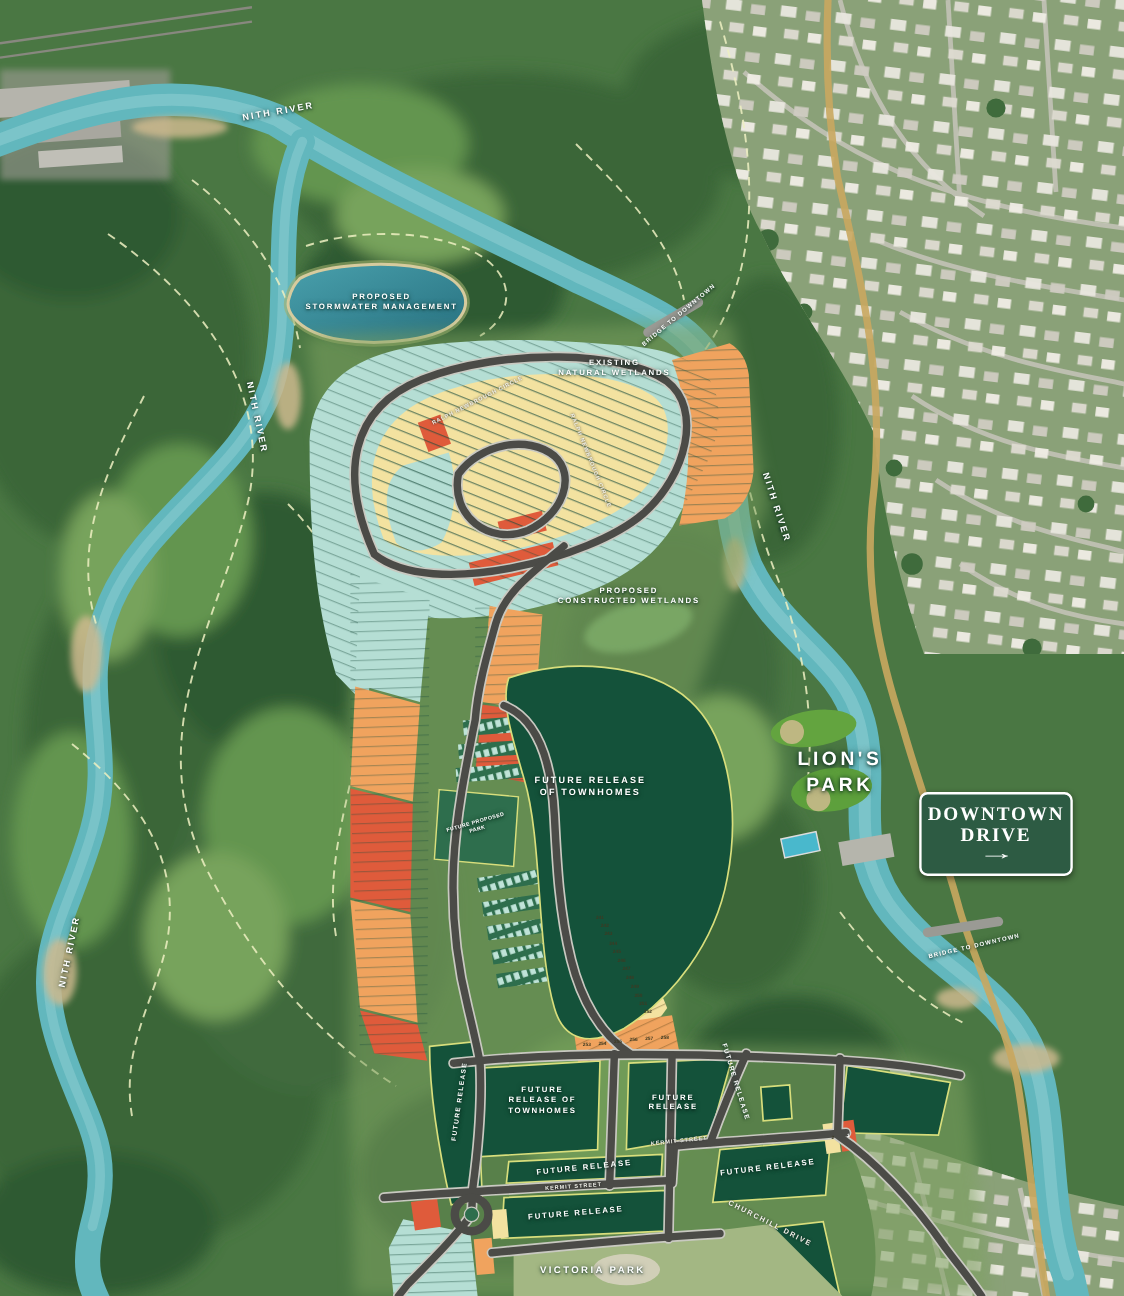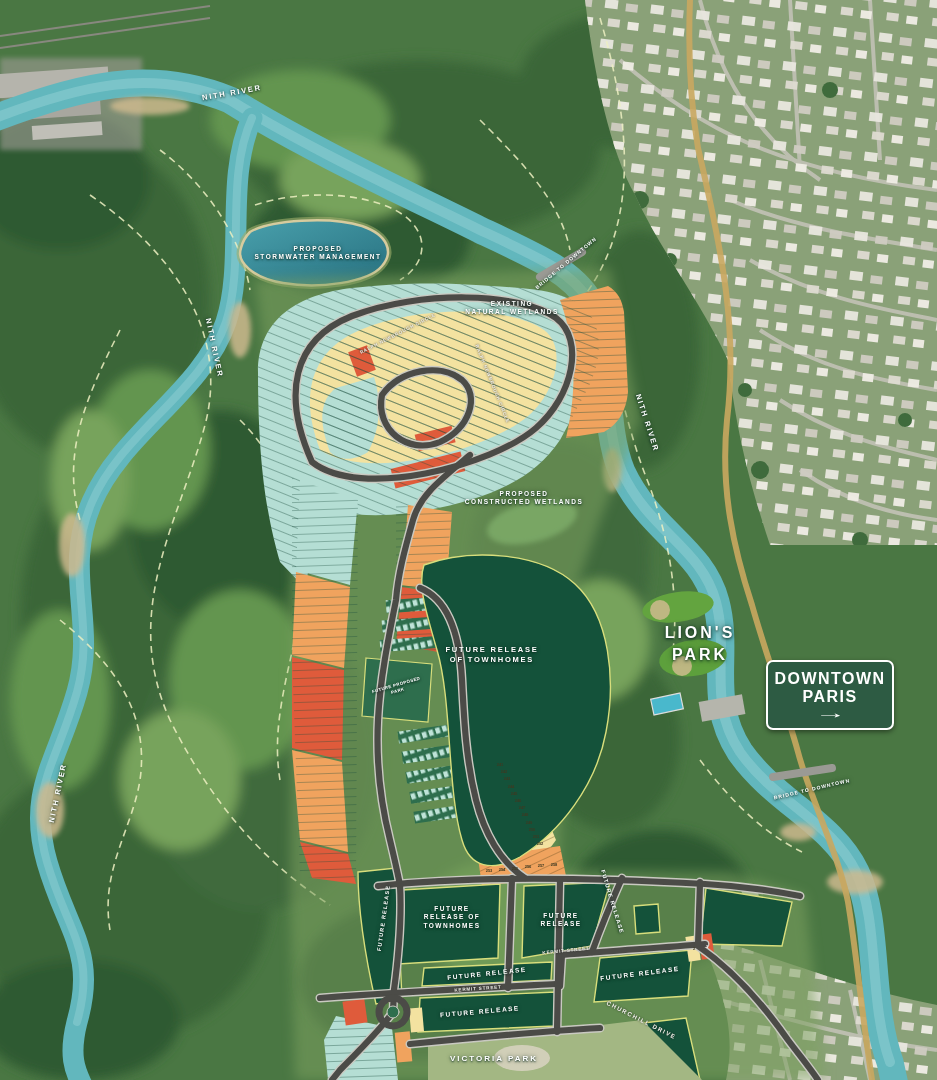--- a/index.html
+++ b/index.html
@@ -18,21 +18,21 @@
           text-shadow:0 0 2px rgba(20,20,20,.9);}
   .tiny{font-size:4.4px;letter-spacing:.4px;}
   .lions{font-size:16px;letter-spacing:3px;line-height:1.35;
          text-shadow:0 1px 3px rgba(8,40,28,.95),0 0 6px rgba(8,40,28,.7);text-align:center;}
   .lotnum{position:absolute;font-size:4px;font-weight:700;color:#3d3a23;
           transform:translate(-50%,-50%);letter-spacing:0;}
   .lotnum.onred{color:#fff;}
   #sign{position:absolute;left:766px;top:660px;width:124px;height:66px;
         background:#2d5b43;border:2.5px solid #fff;border-radius:7px;
         box-shadow:0 2px 5px rgba(0,0,0,.45);display:flex;flex-direction:column;
-        align-items:center;justify-content:center;color:#fff;font-weight:700;}
+        align-items:center;justify-content:center;color:#fff;font-weight:700;font-family:Liberation Serif, serif;}
   #sign .l1{font-size:16px;letter-spacing:1.5px;line-height:1.1;}
   #sign .l2{font-size:16px;letter-spacing:1.5px;line-height:1.1;}
   #sign .arr{font-size:15px;line-height:.9;transform:scaleX(2.1);margin-top:1px;font-weight:400;}
 </style>
 </head>
 <body>
 
 <div id="map">
 
 <svg id="scene" width="937" height="1080" viewBox="0 0 937 1080" xmlns="http://www.w3.org/2000/svg">
@@ -350,21 +350,21 @@
   <div>PARK</div>
 </div>
 
 <div class="lbl lions" style="left:700px;top:644px;transform:translate(-50%,-50%);">
   <div>LION'S</div>
   <div>PARK</div>
 </div>
 
 <div id="sign">
   <div class="l1">DOWNTOWN</div>
-  <div class="l2">PARIS</div>
+  <div class="l2">DRIVE</div>
   <div class="arr">→</div>
 </div>
 
 <div class="lbl sz55" style="left:384px;top:918px;transform:translate(-50%,-50%) rotate(-82deg);">FUTURE RELEASE</div>
 <div class="lbl sz55" style="left:612px;top:902px;transform:translate(-50%,-50%) rotate(73deg);">FUTURE RELEASE</div>
 
 <div class="lbl sz6" style="left:452px;top:918px;transform:translate(-50%,-50%);">
   <div>FUTURE</div>
   <div>RELEASE OF</div>
   <div>TOWNHOMES</div>

